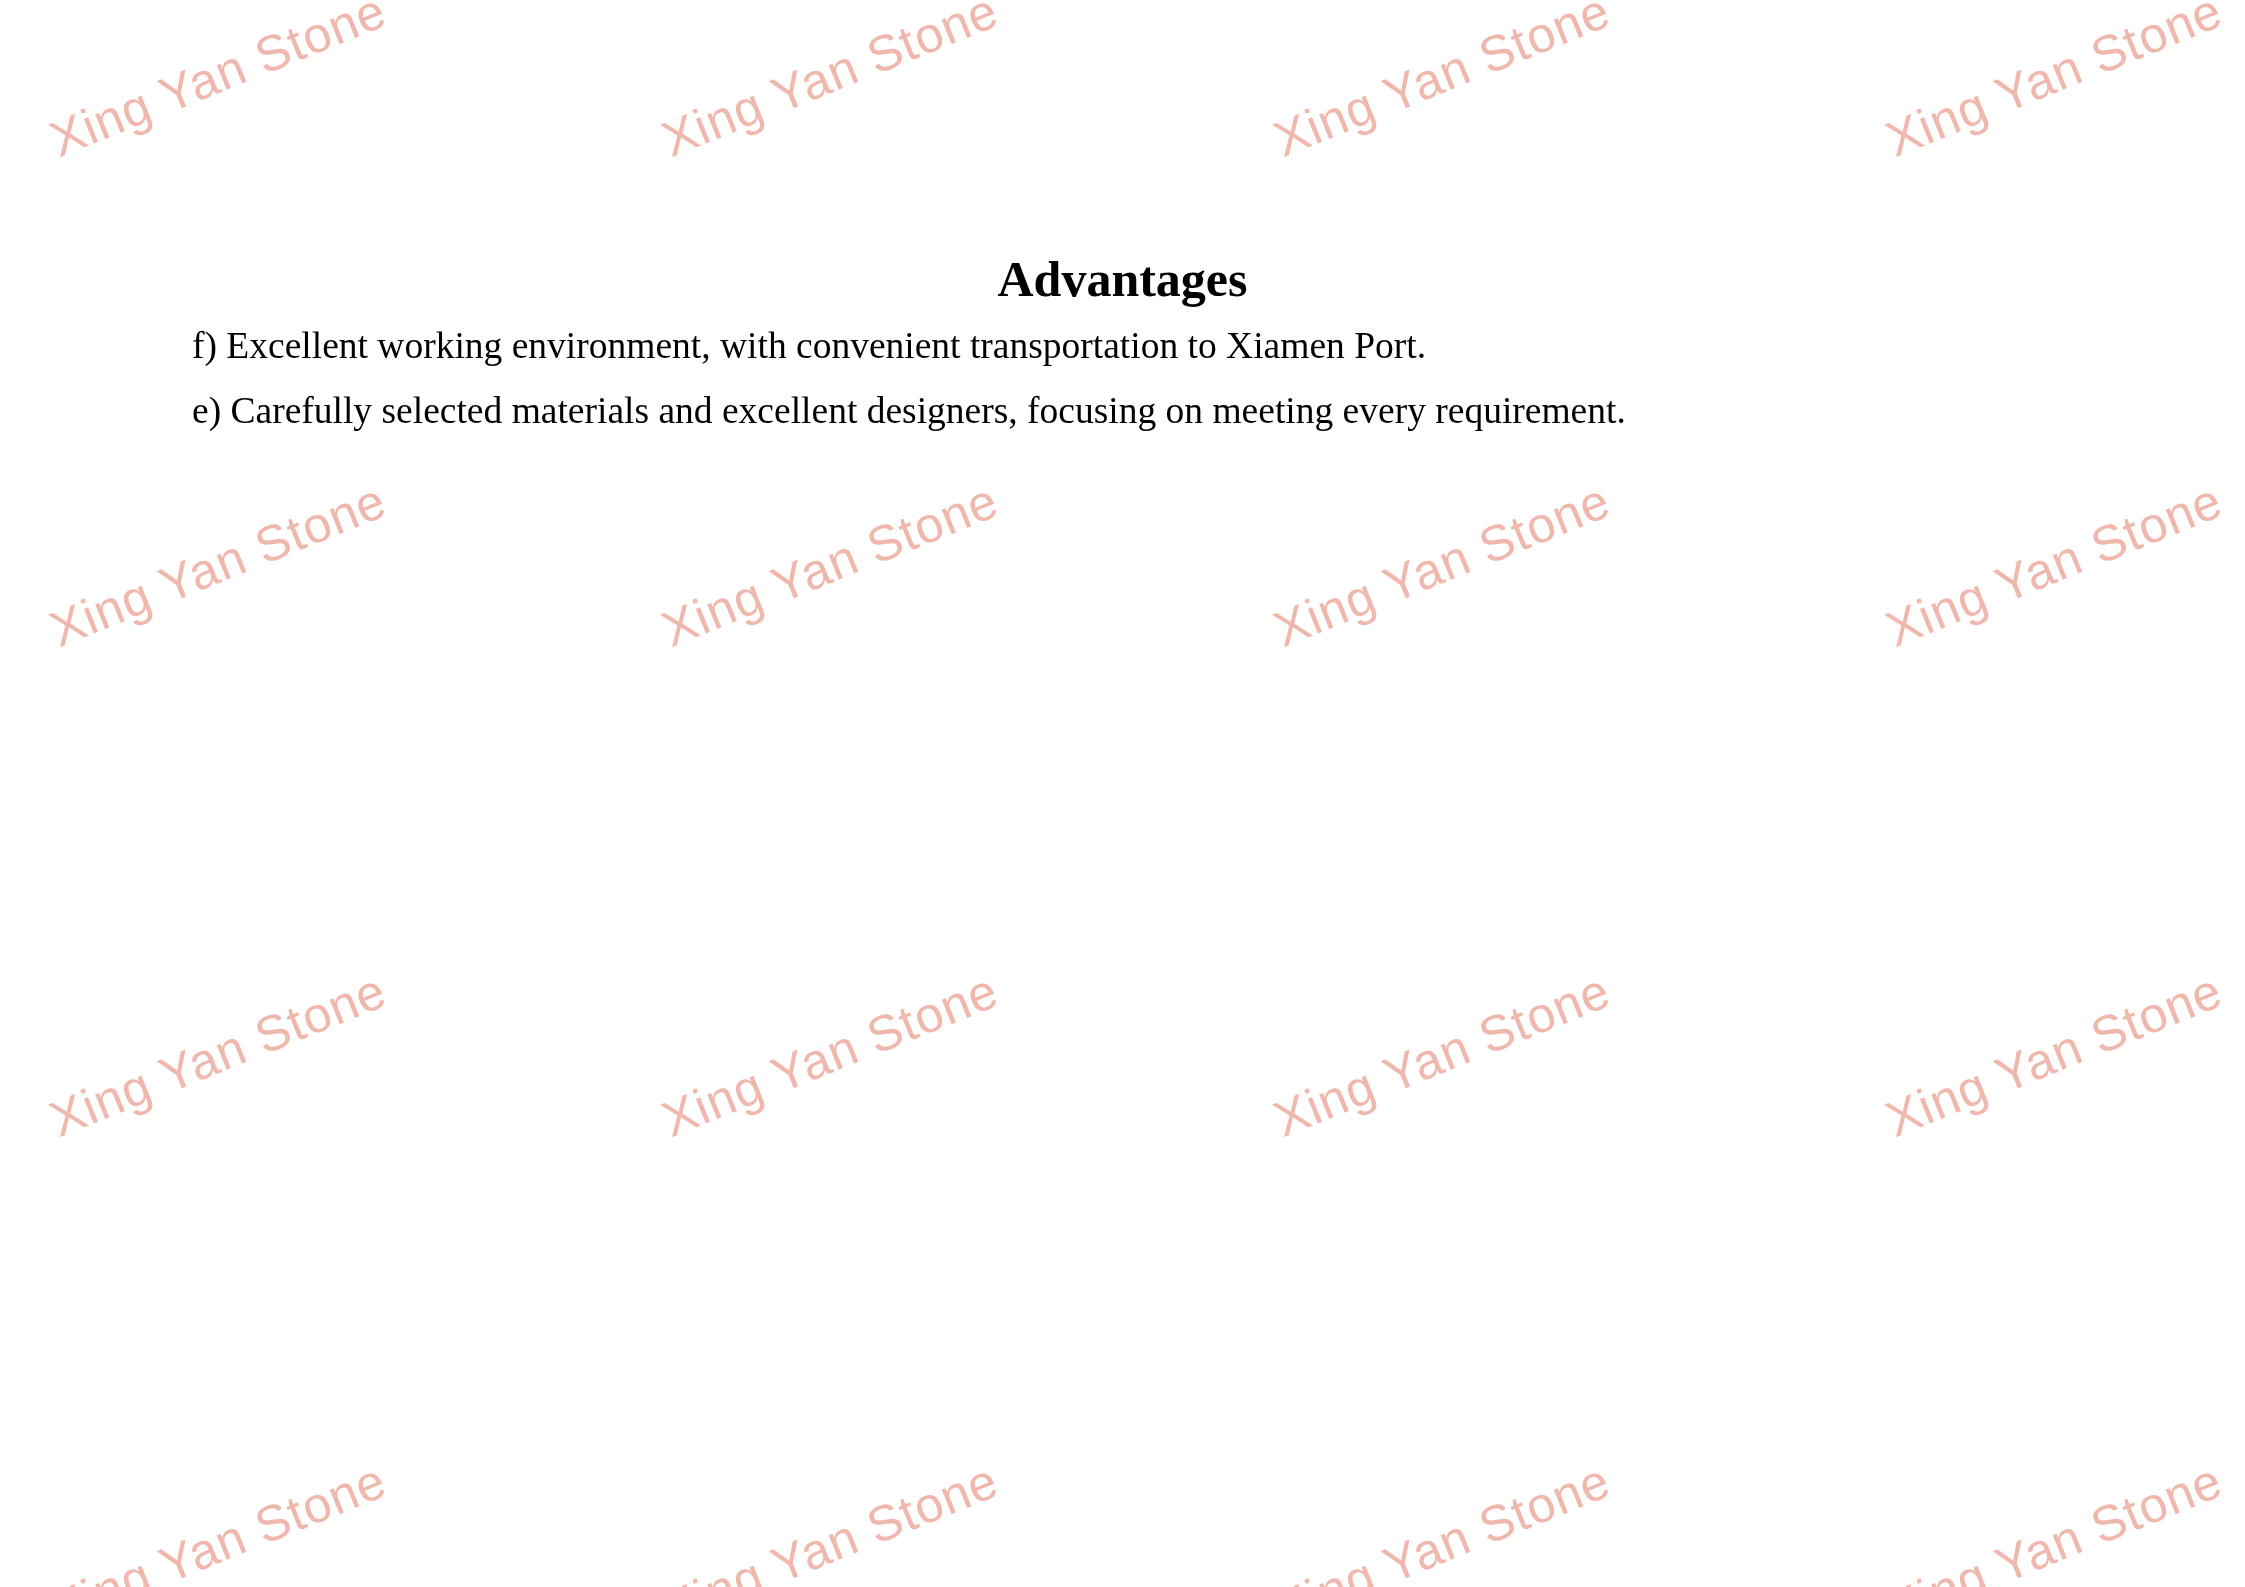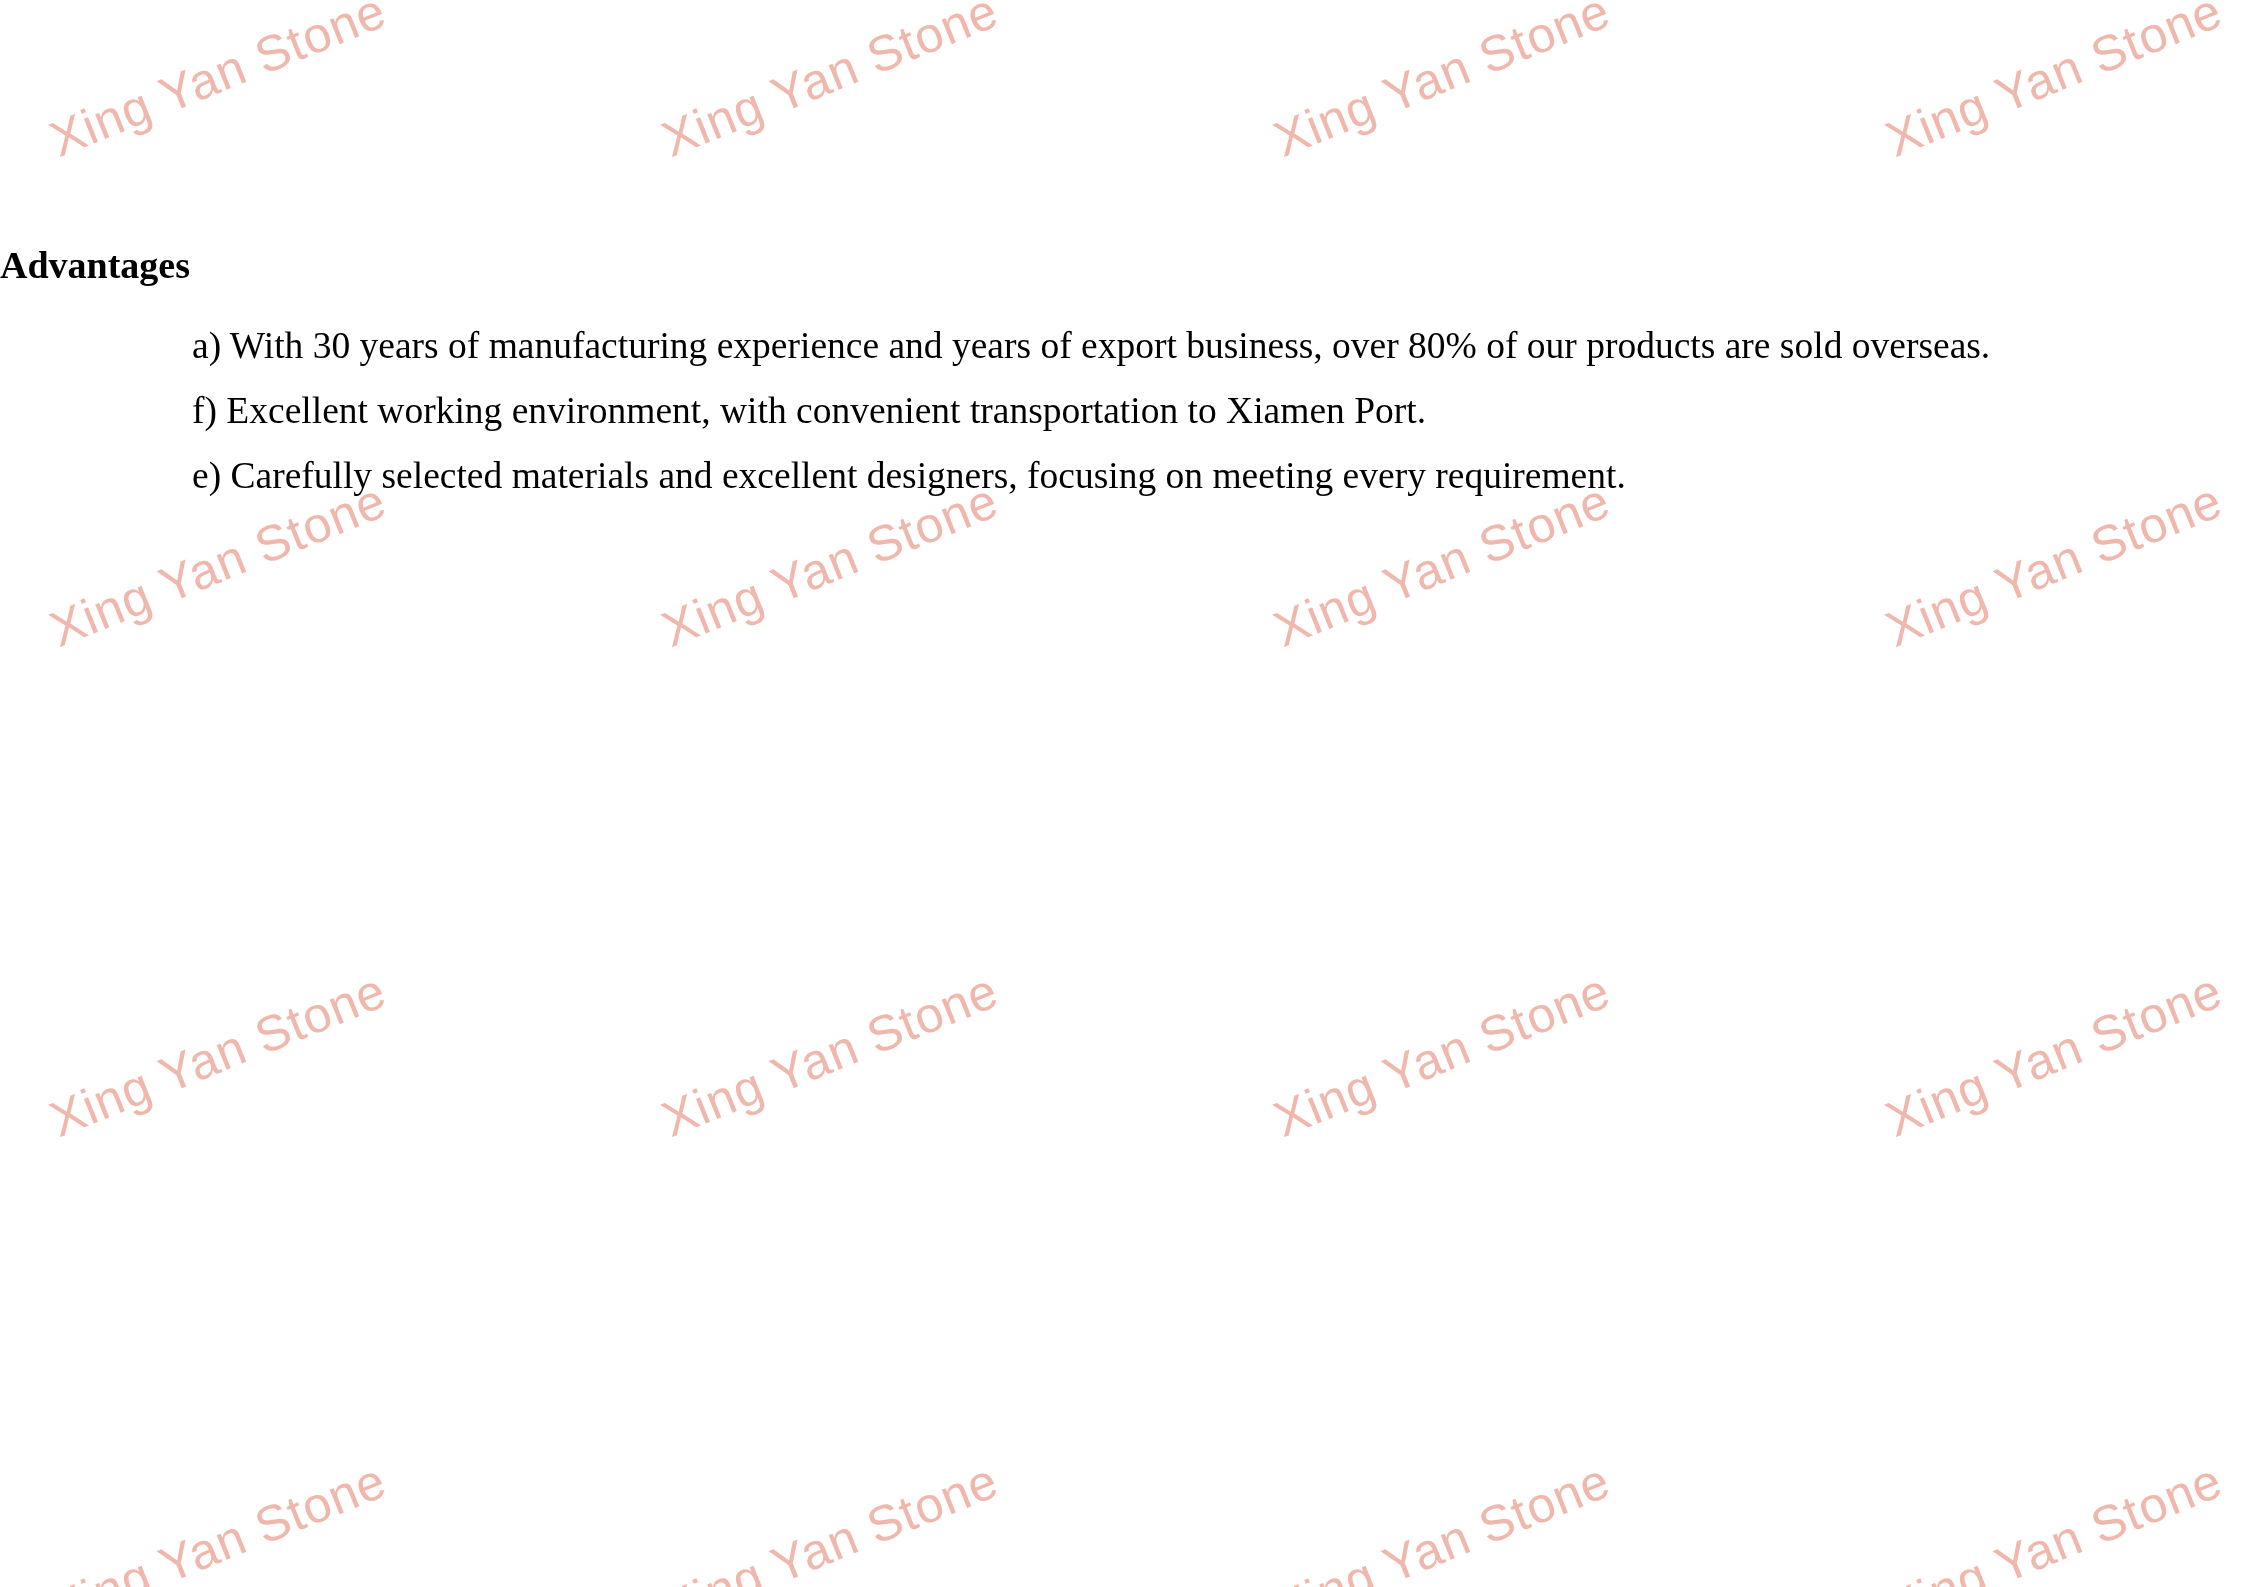--- a/index.html
+++ b/index.html
@@ -32,24 +32,25 @@
     user-select: none;
   }
   
   .doc-content {
     position: absolute;
     inset: 0;
     z-index: 1;
   }
   .doc-title {
     position: absolute;
-    top: 246px;
+    top: 254px;
     left: 0;
     width: 100%;
-    font-size: 38px;
+    text-align: center;
+    font-size: 50px;
     font-weight: bold;
     line-height: 1;
   }
   .advantages-list {
     position: absolute;
     top: 313px;
     left: 192px;
     right: 0;
     font-size: 37.5px;
     line-height: 65px;
@@ -79,17 +80,16 @@
     <span class="watermark" style="left: 218px; top: 1545px; color: rgb(240, 183, 173);">Xing Yan Stone</span>
     <span class="watermark" style="left: 830px; top: 1545px; color: rgb(240, 183, 173);">Xing Yan Stone</span>
     <span class="watermark" style="left: 1442px; top: 1545px; color: rgb(240, 183, 173);">Xing Yan Stone</span>
     <span class="watermark" style="left: 2054px; top: 1545px; color: rgb(240, 183, 173);">Xing Yan Stone</span>
   </div>
 
 <div class="doc-content">
   <div class="doc-title">Advantages</div>
 
   <div class="advantages-list">
-    <p>a) With 30 years of manufacturing experience and years of export business, over 80% of our products are sold overseas.</p>
     <p>f) Excellent working environment, with convenient transportation to Xiamen Port.</p>
     <p>e) Carefully selected materials and excellent designers, focusing on meeting every requirement.</p>
   </div>
 </div>
 
 </body></html>

